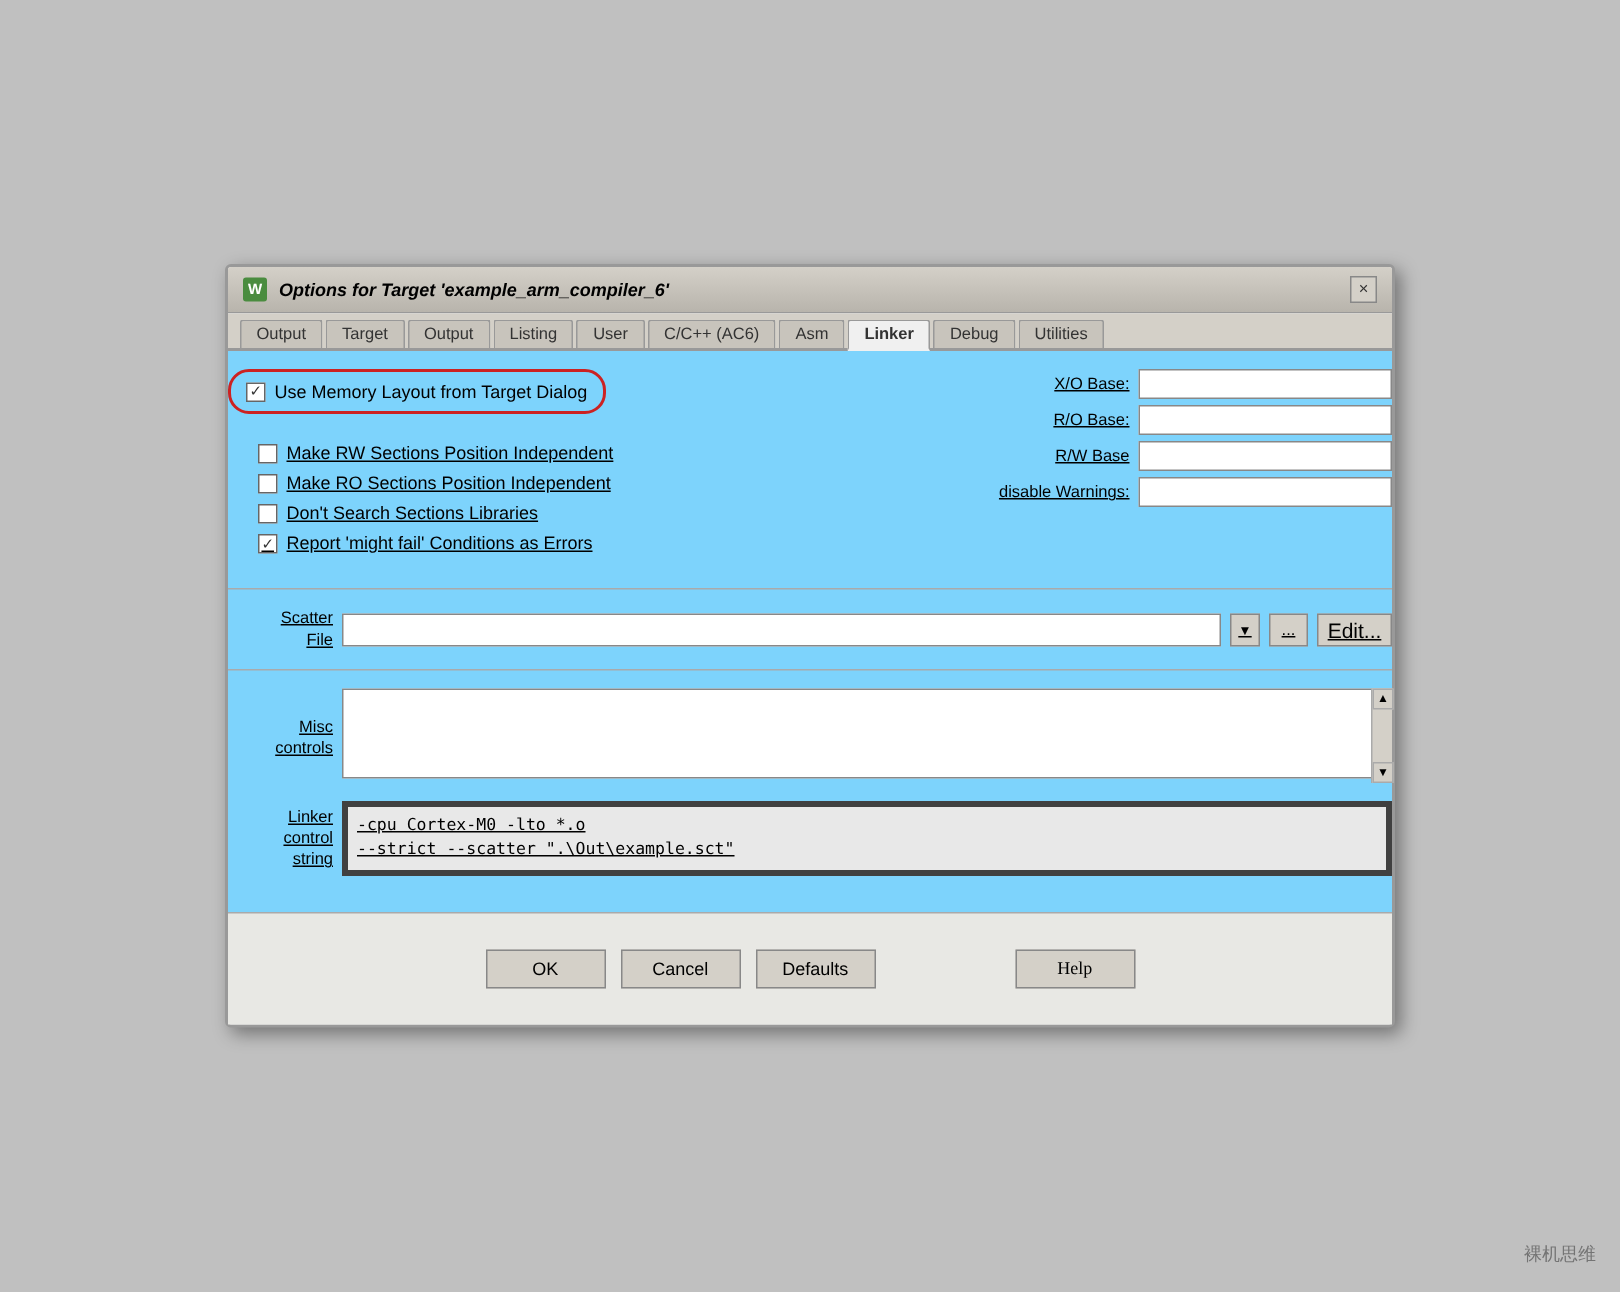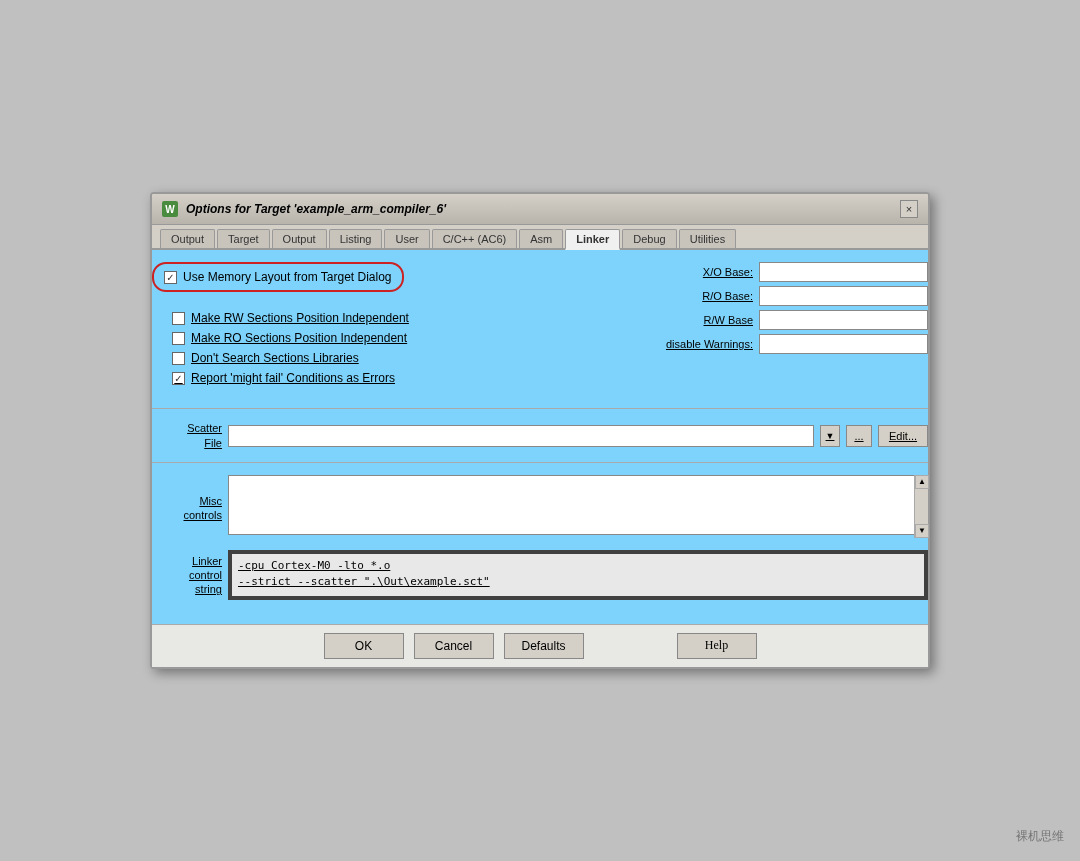--- a/index.html
+++ b/index.html
@@ -247,21 +247,21 @@
 
     .scatter-edit-btn {
       width: 50px;
       height: 22px;
       border: 1px solid #888;
       background: #d4d0c8;
       display: flex;
       align-items: center;
       justify-content: center;
       cursor: pointer;
-      font-size: 11px;
+      font-size: 14px;
     }
 
     
     .misc-row {
       display: flex;
       align-items: center;
       gap: 6px;
       margin-bottom: 12px;
     }
 
@@ -337,21 +337,21 @@
       padding: 4px 6px;
       font-size: 11px;
       font-family: Consolas, monospace;
       min-height: 50px;
       line-height: 1.5;
     }
 
     
     .bottom-bar {
       border-top: 1px solid #aaa;
-      padding: 8px 16px;
+      padding: 24px 16px;
       display: flex;
       justify-content: center;
       gap: 10px;
       background: #e8e8e4;
     }
 
     .dialog-btn {
       width: 80px;
       height: 26px;
       border: 1px solid #888;

